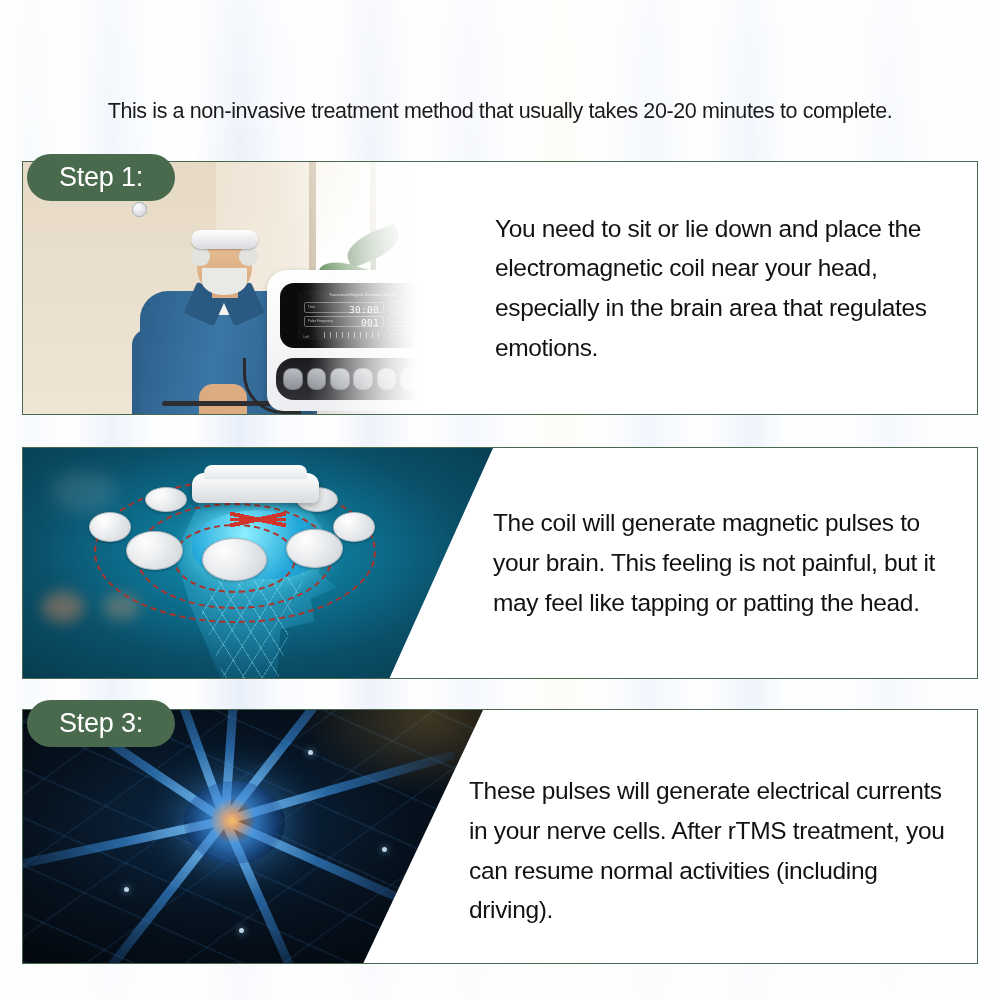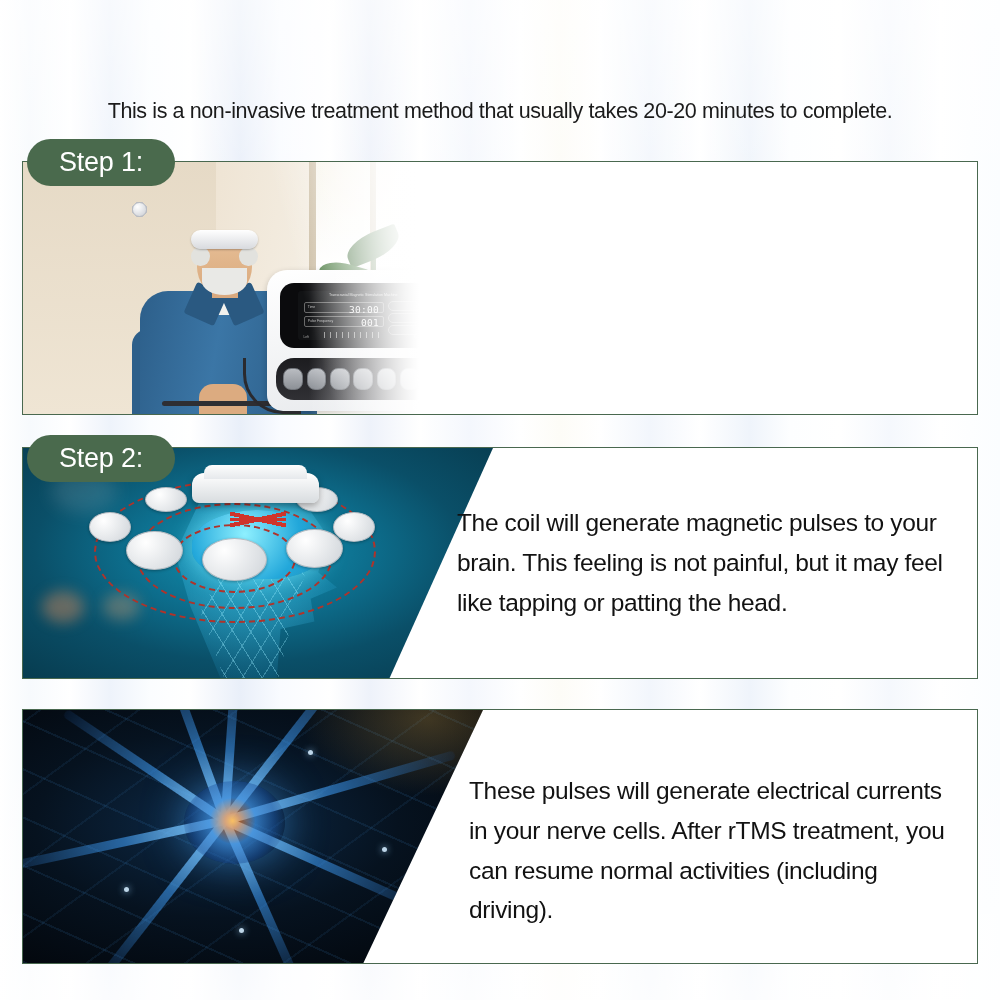--- a/index.html
+++ b/index.html
@@ -83,21 +83,21 @@
   #panel-3 .img-half { width: 460px; clip-path: polygon(0 0, 100% 0, 74% 100%, 0 100%); }
 
   
   .text-half {
     position: absolute;
     top: 0; right: 0; bottom: 0;
     display: flex;
     align-items: center;
   }
   #panel-1 .text-half { left: 448px; }
-  #panel-2 .text-half { left: 416px; }
+  #panel-2 .text-half { left: 452px; }
   #panel-3 .text-half { left: 430px; }
 
   .step-text {
     font-size: 24.5px;
     line-height: 1.62;
     color: #121212;
     padding-right: 26px;
     letter-spacing: -0.35px;
   }
   #panel-1 .step-text { padding-left: 24px; }
@@ -113,21 +113,21 @@
     border-radius: 24px;
     background: #4a6a4d;
     color: #ffffff;
     font-size: 27px;
     display: flex;
     align-items: center;
     justify-content: center;
     z-index: 5;
     letter-spacing: -0.2px;
   }
-  #badge-1 { top: 139px; }
+  #badge-1 { top: 154px; }
   #badge-2 { top: 435px; }
   #badge-3 { top: 700px; }
 
   
   .s1 { position: absolute; inset: 0; background: linear-gradient(100deg, #e8ddcb 0%, #eee3d2 38%, #f3ece0 62%, #ffffff 100%); }
   .s1-wallL { position: absolute; left: 0; top: 0; width: 46%; height: 100%; background: linear-gradient(180deg,#e6dac6,#efe5d4); }
   .s1-window { position: absolute; right: 2%; top: -4%; width: 30%; height: 72%;
     background: linear-gradient(160deg,#f6f2e6 0%, #ffffff 55%, #fafaf4 100%);
     border-left: 7px solid #cdbfa6; border-bottom: 7px solid #cdbfa6; }
   .s1-winbar { position: absolute; right: 16%; top: -4%; width: 6px; height: 72%; background: #cdbfa6; }
@@ -341,20 +341,23 @@
               <div class="s1-key"></div>
               <div class="s1-key"></div>
             </div>
             <div class="s1-cord"></div>
           </div>
 
           <div class="s1-glow"></div>
           <div class="s1-fade"></div>
         </div>
       </div>
+      <div class="text-half">
+        <div class="step-text">You need to sit or lie down and place the electromagnetic coil near your head, especially in the brain area that regulates emotions.</div>
+      </div>
     </div>
   </div>
   <div class="badge" id="badge-1">Step 1:</div>
 
   <div class="panel" id="panel-2">
     <div class="panel-inner">
       <div class="img-half">
         <div class="s2">
           <div class="s2-blur3"></div>
           <div class="s2-blur1"></div>
@@ -375,21 +378,20 @@
           <div class="s2-pad p7"></div>
           <div class="s2-helmet"></div>
           <div class="s2-helmet-top"></div>
         </div>
       </div>
       <div class="text-half">
         <div class="step-text">The coil will generate magnetic pulses to your brain. This feeling is not painful, but it may feel like tapping or patting the head.</div>
       </div>
     </div>
   </div>
-  <div class="badge" id="badge-2">Step 2:</div>
 
   <div class="panel" id="panel-3">
     <div class="panel-inner">
       <div class="img-half">
         <div class="s3">
           <div class="s3-bgfil"></div>
           <div class="s3-glowtop"></div>
           <div class="s3-ax a1"></div>
           <div class="s3-ax a2"></div>
           <div class="s3-ax a3"></div>
@@ -404,14 +406,15 @@
           <div class="s3-dot d2"></div>
           <div class="s3-dot d3"></div>
           <div class="s3-dot d4"></div>
         </div>
       </div>
       <div class="text-half">
         <div class="step-text">These pulses will generate electrical currents in your nerve cells. After rTMS treatment, you can resume normal activities (including driving).</div>
       </div>
     </div>
   </div>
+  <div class="badge" id="badge-3">Step 3:</div>
 
 </div>
 
 </body></html>

